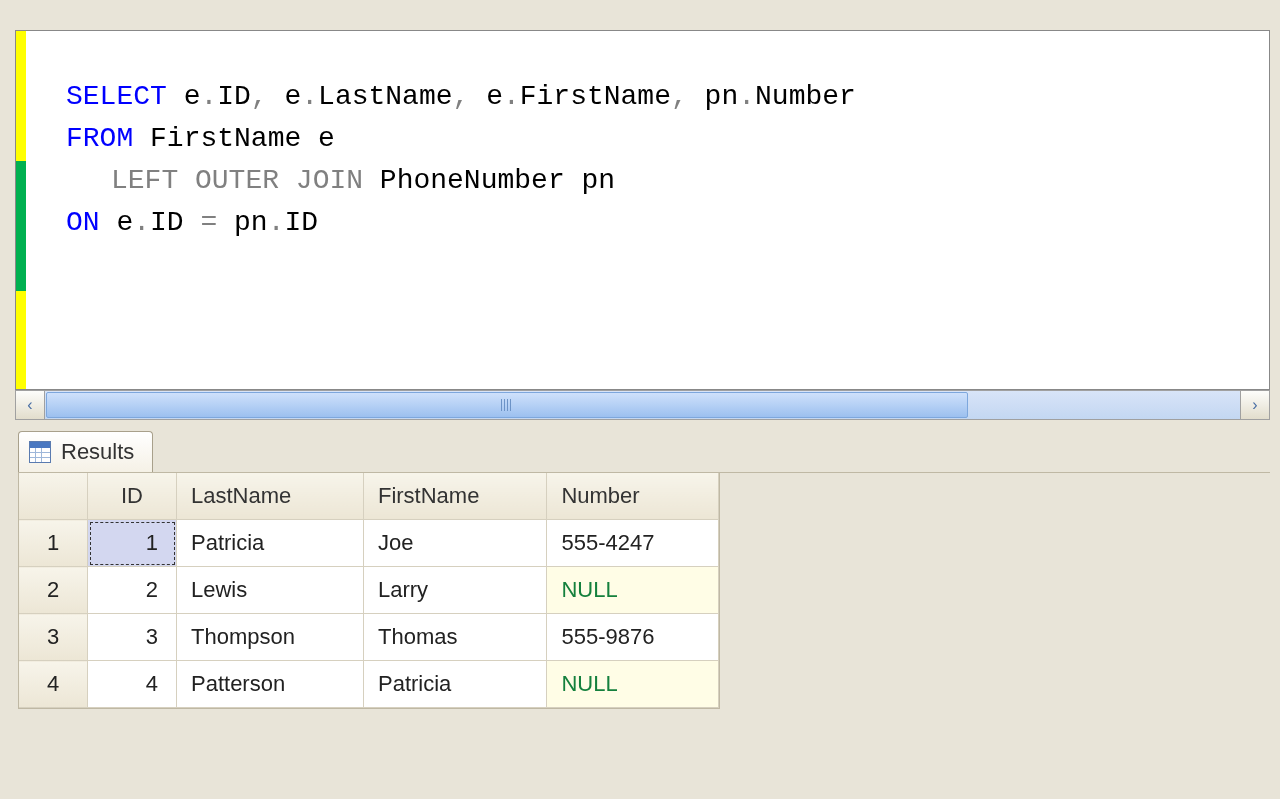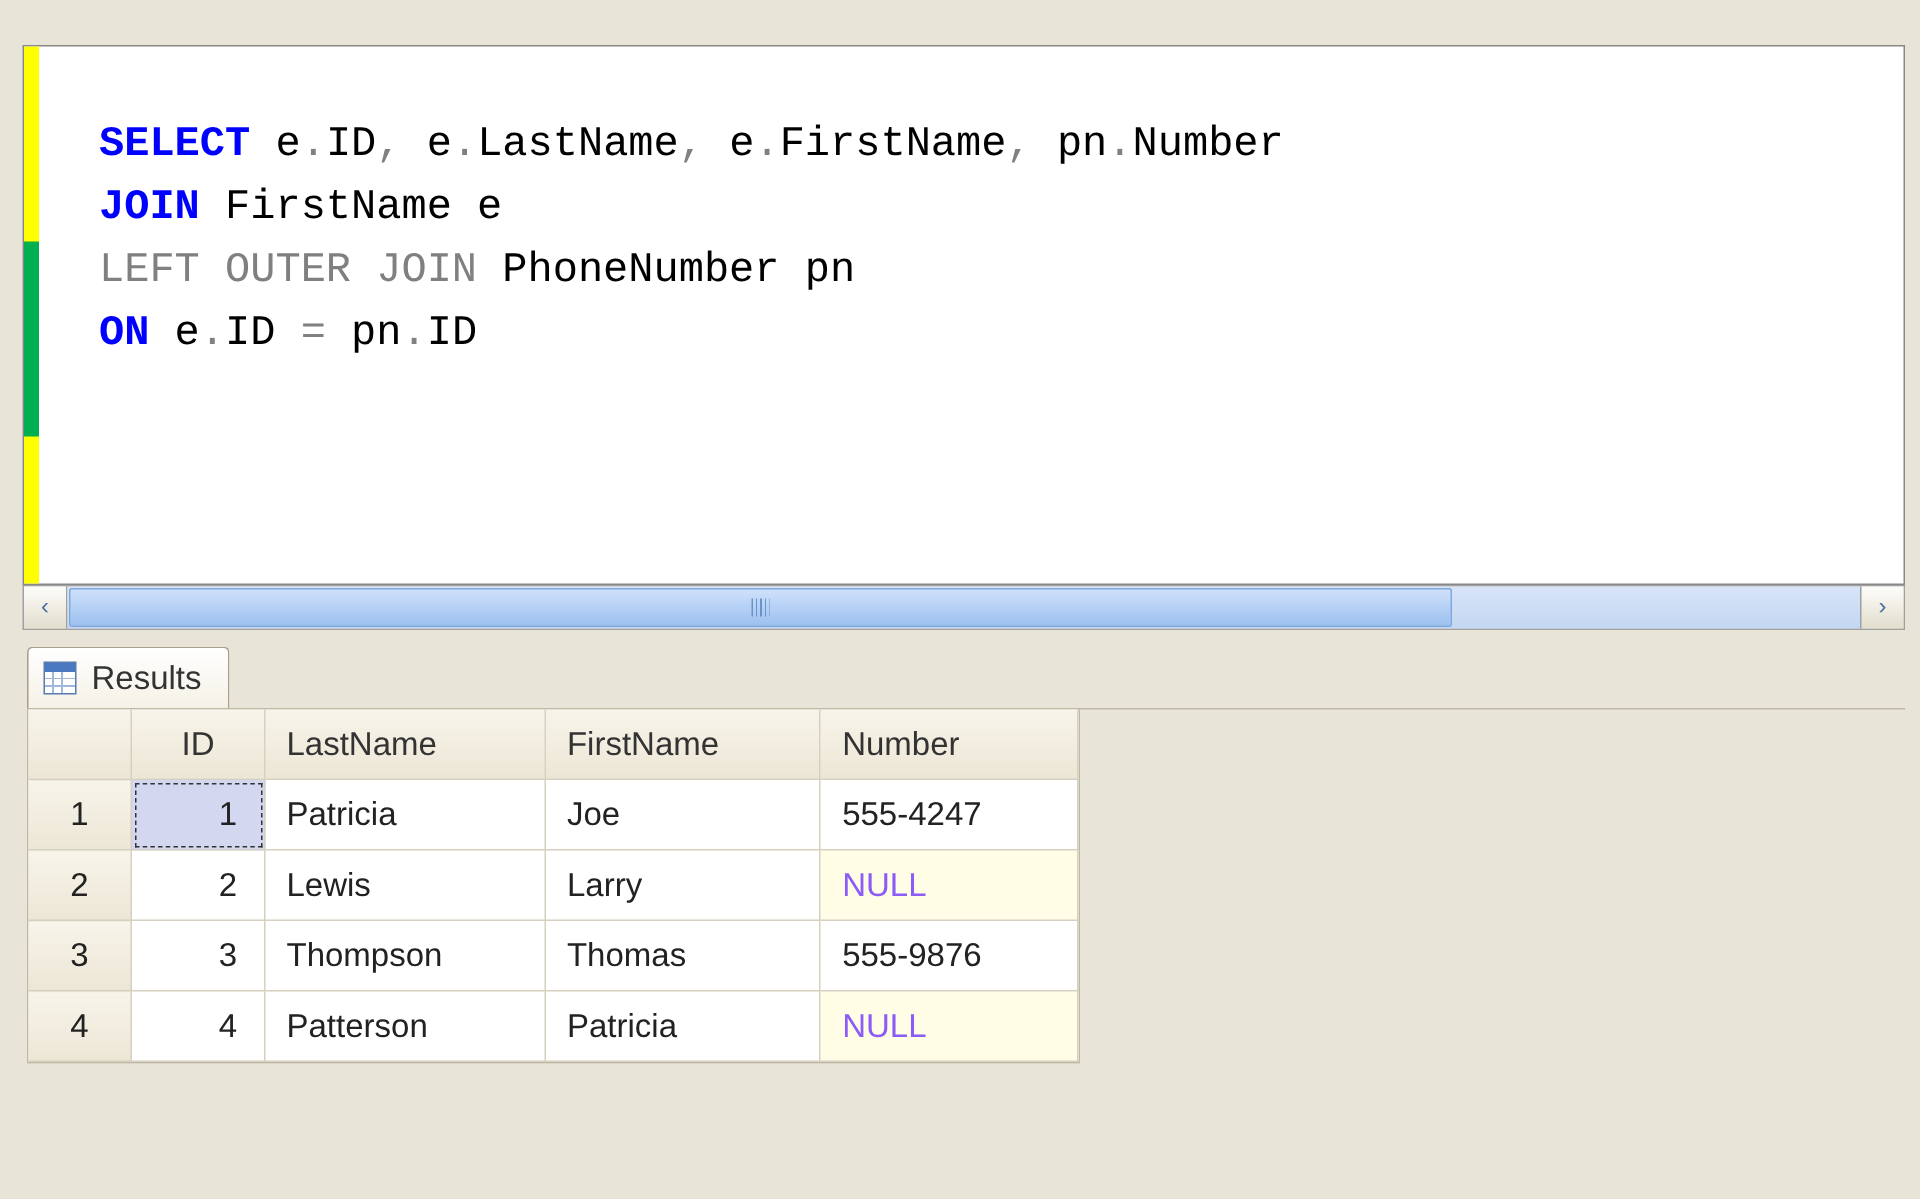--- a/index.html
+++ b/index.html
@@ -47,22 +47,22 @@
   }
   .code {
     flex: 1;
     padding: 45px 30px 10px 40px;
     font-family: "Courier New", monospace;
     font-size: 28px;
     line-height: 1.5;
     white-space: pre;
     color: #000;
   }
-  .kw-blue   { color: #0000ff; font-weight: bold; }
-  .kw-gray   { color: #808080; }
+  .kw-blue   { color: #0000ff; }
+  .kw-gray   { color: #808080; margin-left: 45px; }
   .op        { color: #808080; }
   
   .hscroll {
     position: absolute;
     left: 15px;
     top: 390px;
     right: 10px;
     height: 30px;
     background: linear-gradient(#f4f1e7,#e7e2d3);
     border: 1px solid #a0a0a0;
@@ -206,39 +206,39 @@
     color: #333;
     font-weight: normal;
   }
   .grid .rownum {
     background: linear-gradient(#f7f4ea,#ece6d5);
     width: 40px;
     text-align: center;
   }
   .grid thead th.rownum { background: linear-gradient(#f7f4ea,#ece6d5); }
   .grid td.idcell { width: 56px; text-align: right; padding-right: 18px;}
-  .grid td.null { background:#fffde6; color:#8b5cf6; }
+  .grid td.null { background:#fffde6; color:#15803d; }
   .grid td.selected {
     background:#d3d7f0;
     outline: 1px dashed #333;
     outline-offset: -3px;
   }
   .grid thead th.idhead { width:56px; text-align:center;}
 </style>
 </head>
 <body>
 
 <div class="window">
 
   <div class="editor-pane">
     <div class="gutter">
       <div class="mark"></div>
     </div>
     <div class="code" id="code"><span class="kw-blue">SELECT</span><span> e</span><span class="op">.</span><span>ID</span><span class="op">,</span><span> e</span><span class="op">.</span><span>LastName</span><span class="op">,</span><span> e</span><span class="op">.</span><span>FirstName</span><span class="op">,</span><span> pn</span><span class="op">.</span><span>Number</span>
-<span class="kw-blue">JOIN</span><span> FirstName e</span>
+<span class="kw-blue">FROM</span><span> FirstName e</span>
 <span class="kw-gray">LEFT OUTER JOIN</span><span> PhoneNumber pn</span>
 <span class="kw-blue">ON</span><span> e</span><span class="op">.</span><span>ID </span><span class="op">=</span><span> pn</span><span class="op">.</span><span>ID</span></div>
   </div>
 
   <div class="hscroll">
     <div class="arrow">‹</div>
     <div class="track">
       <div class="thumb">
           <div class="grip"></div>
         </div>

